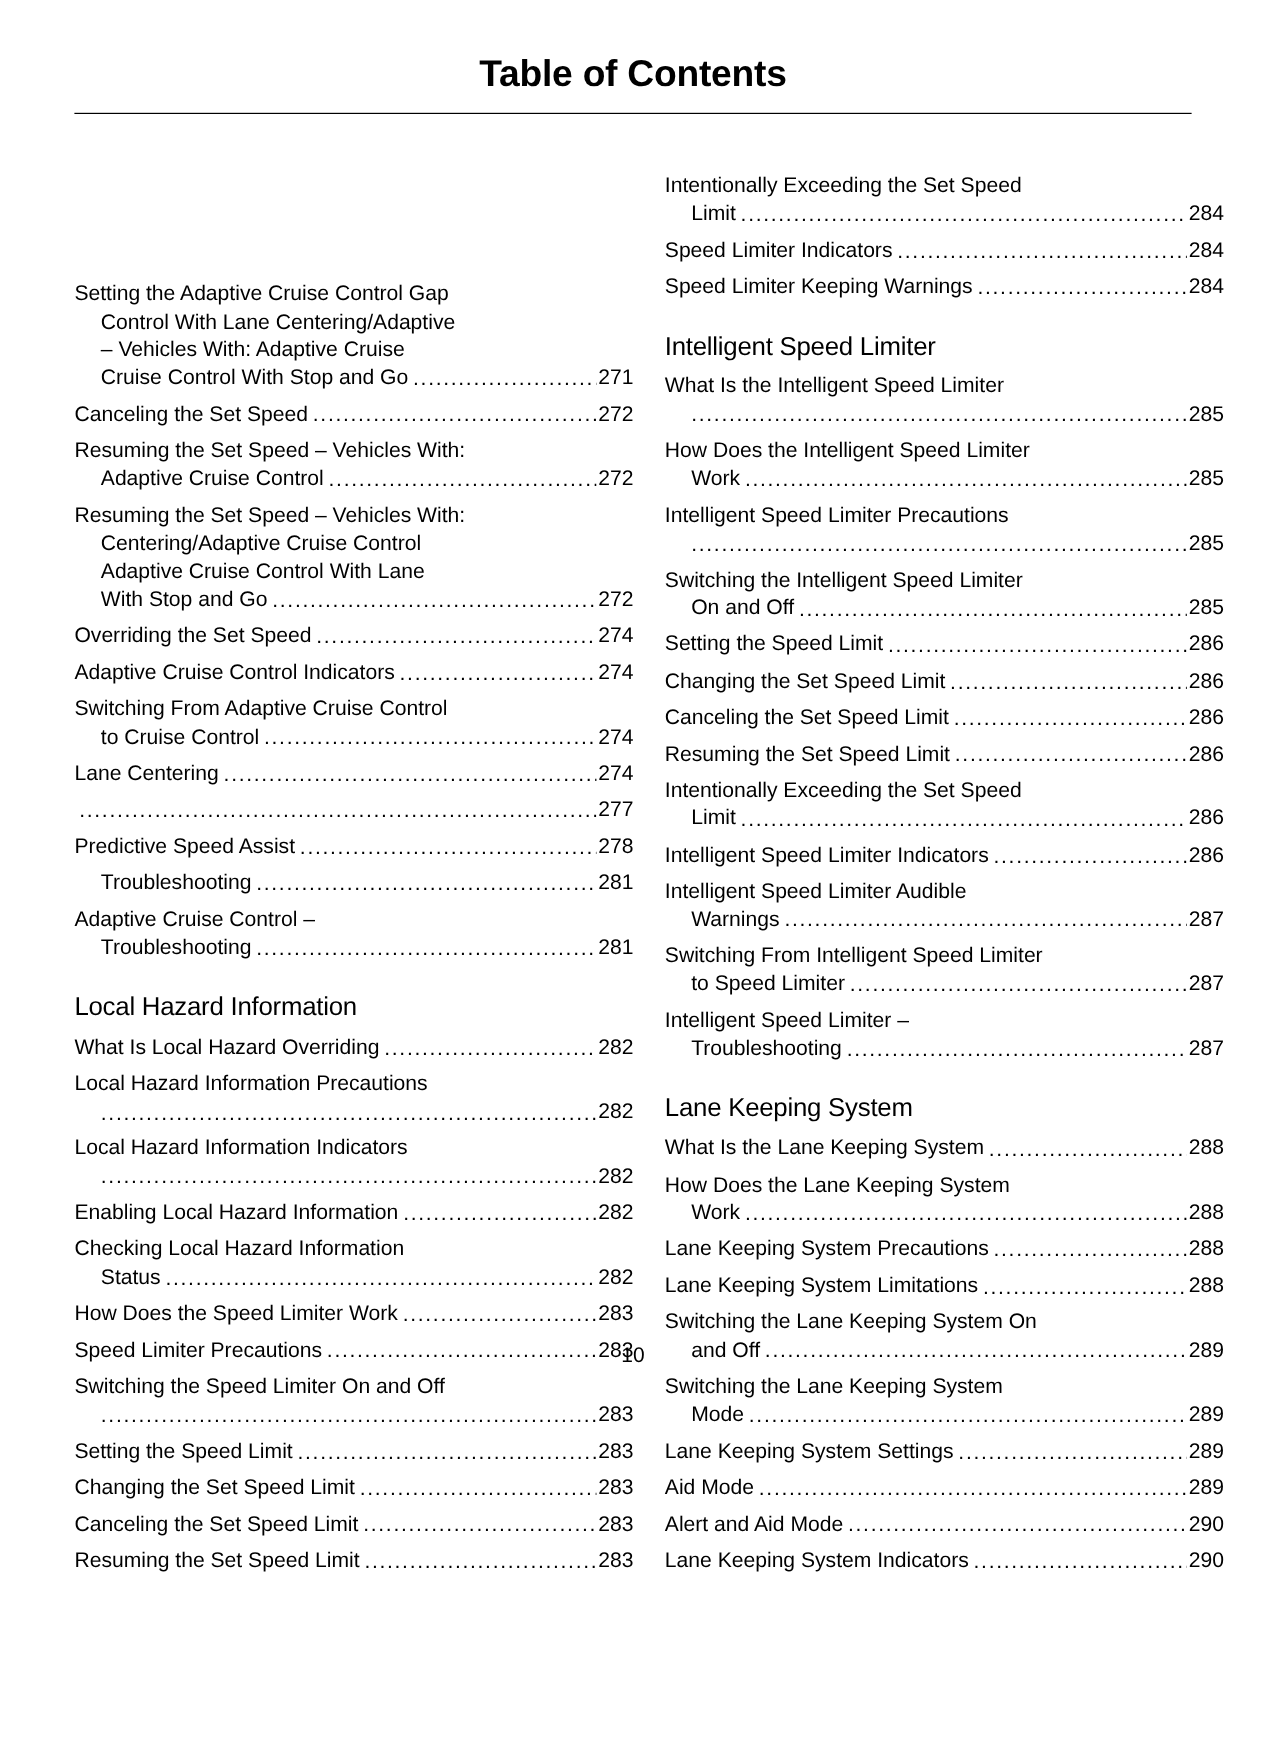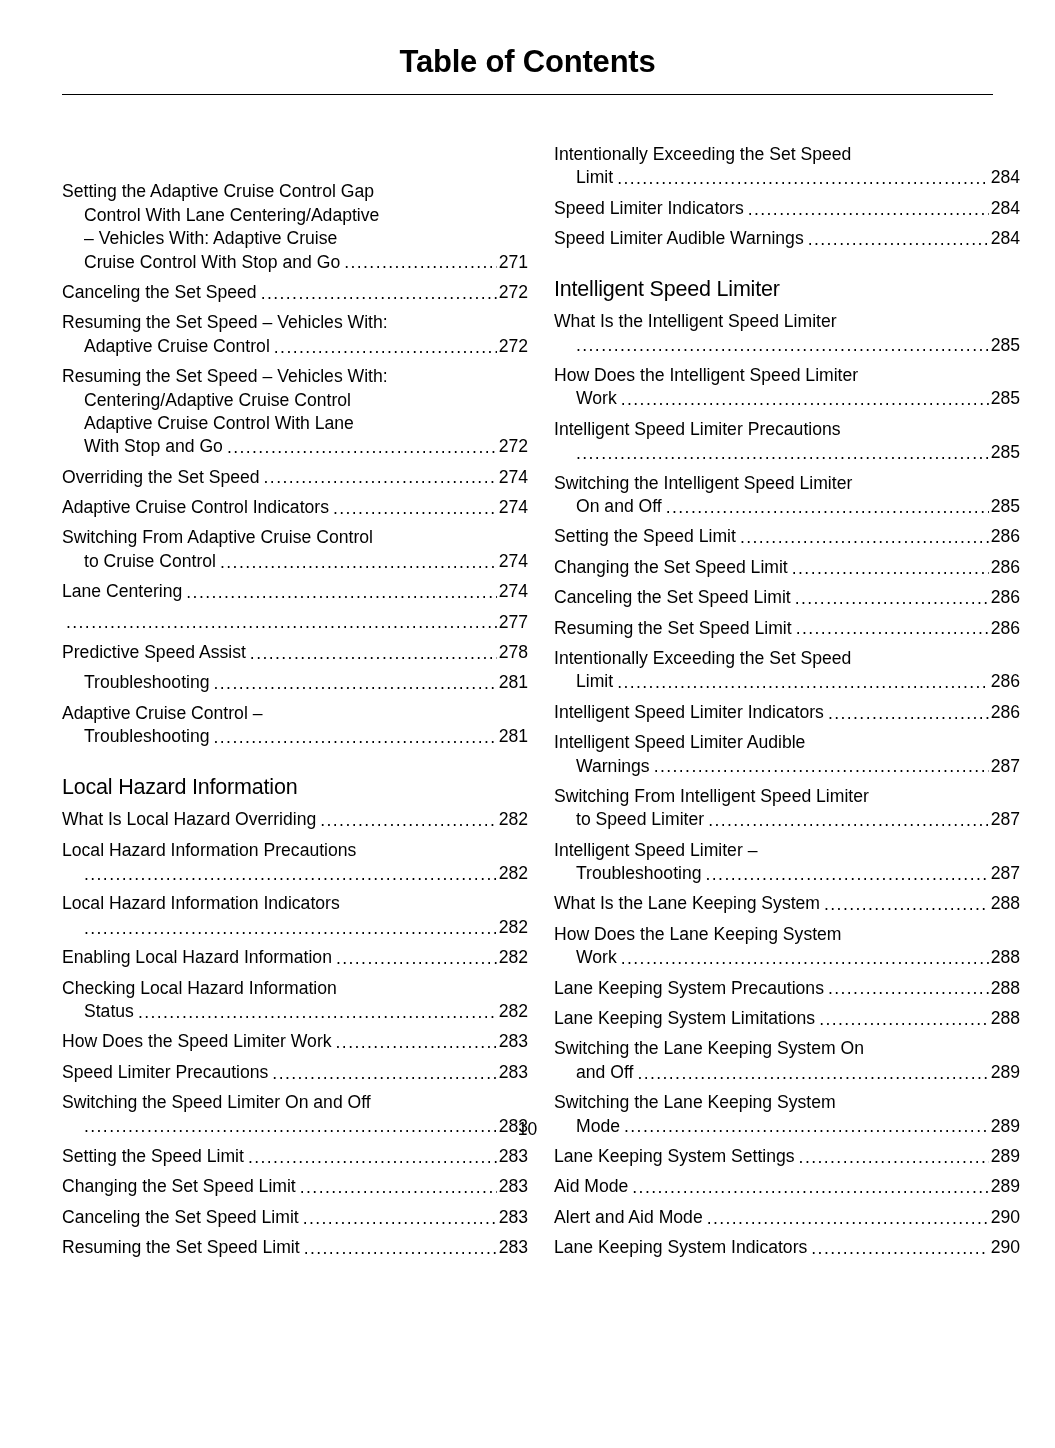--- a/index.html
+++ b/index.html
@@ -298,21 +298,21 @@
         </div>
         <div class="entry">
           <span class="tail">
             <span class="txt">Speed Limiter Indicators</span>
             <span class="leader"></span>
             <span class="pg">284</span>
           </span>
         </div>
         <div class="entry">
           <span class="tail">
-            <span class="txt">Speed Limiter Audible Warnings</span>
+            <span class="txt">Speed Limiter Keeping Warnings</span>
             <span class="leader"></span>
             <span class="pg">284</span>
           </span>
         </div>
         <div class="section-head">Intelligent Speed Limiter</div>
         <div class="entry full-leader">
           <span class="line">What Is the Intelligent Speed Limiter</span>
           <span class="tail indent">
             <span class="txt"></span>
             <span class="leader"></span>
@@ -403,20 +403,21 @@
           </span>
         </div>
         <div class="entry">
           <span class="line">Intelligent Speed Limiter –</span>
           <span class="tail indent">
             <span class="txt">Troubleshooting</span>
             <span class="leader"></span>
             <span class="pg">287</span>
           </span>
         </div>
+        <div class="section-head">Lane Keeping System</div>
         <div class="entry">
           <span class="tail">
             <span class="txt">What Is the Lane Keeping System</span>
             <span class="leader"></span>
             <span class="pg">288</span>
           </span>
         </div>
         <div class="entry">
           <span class="line">How Does the Lane Keeping System</span>
           <span class="tail indent">

